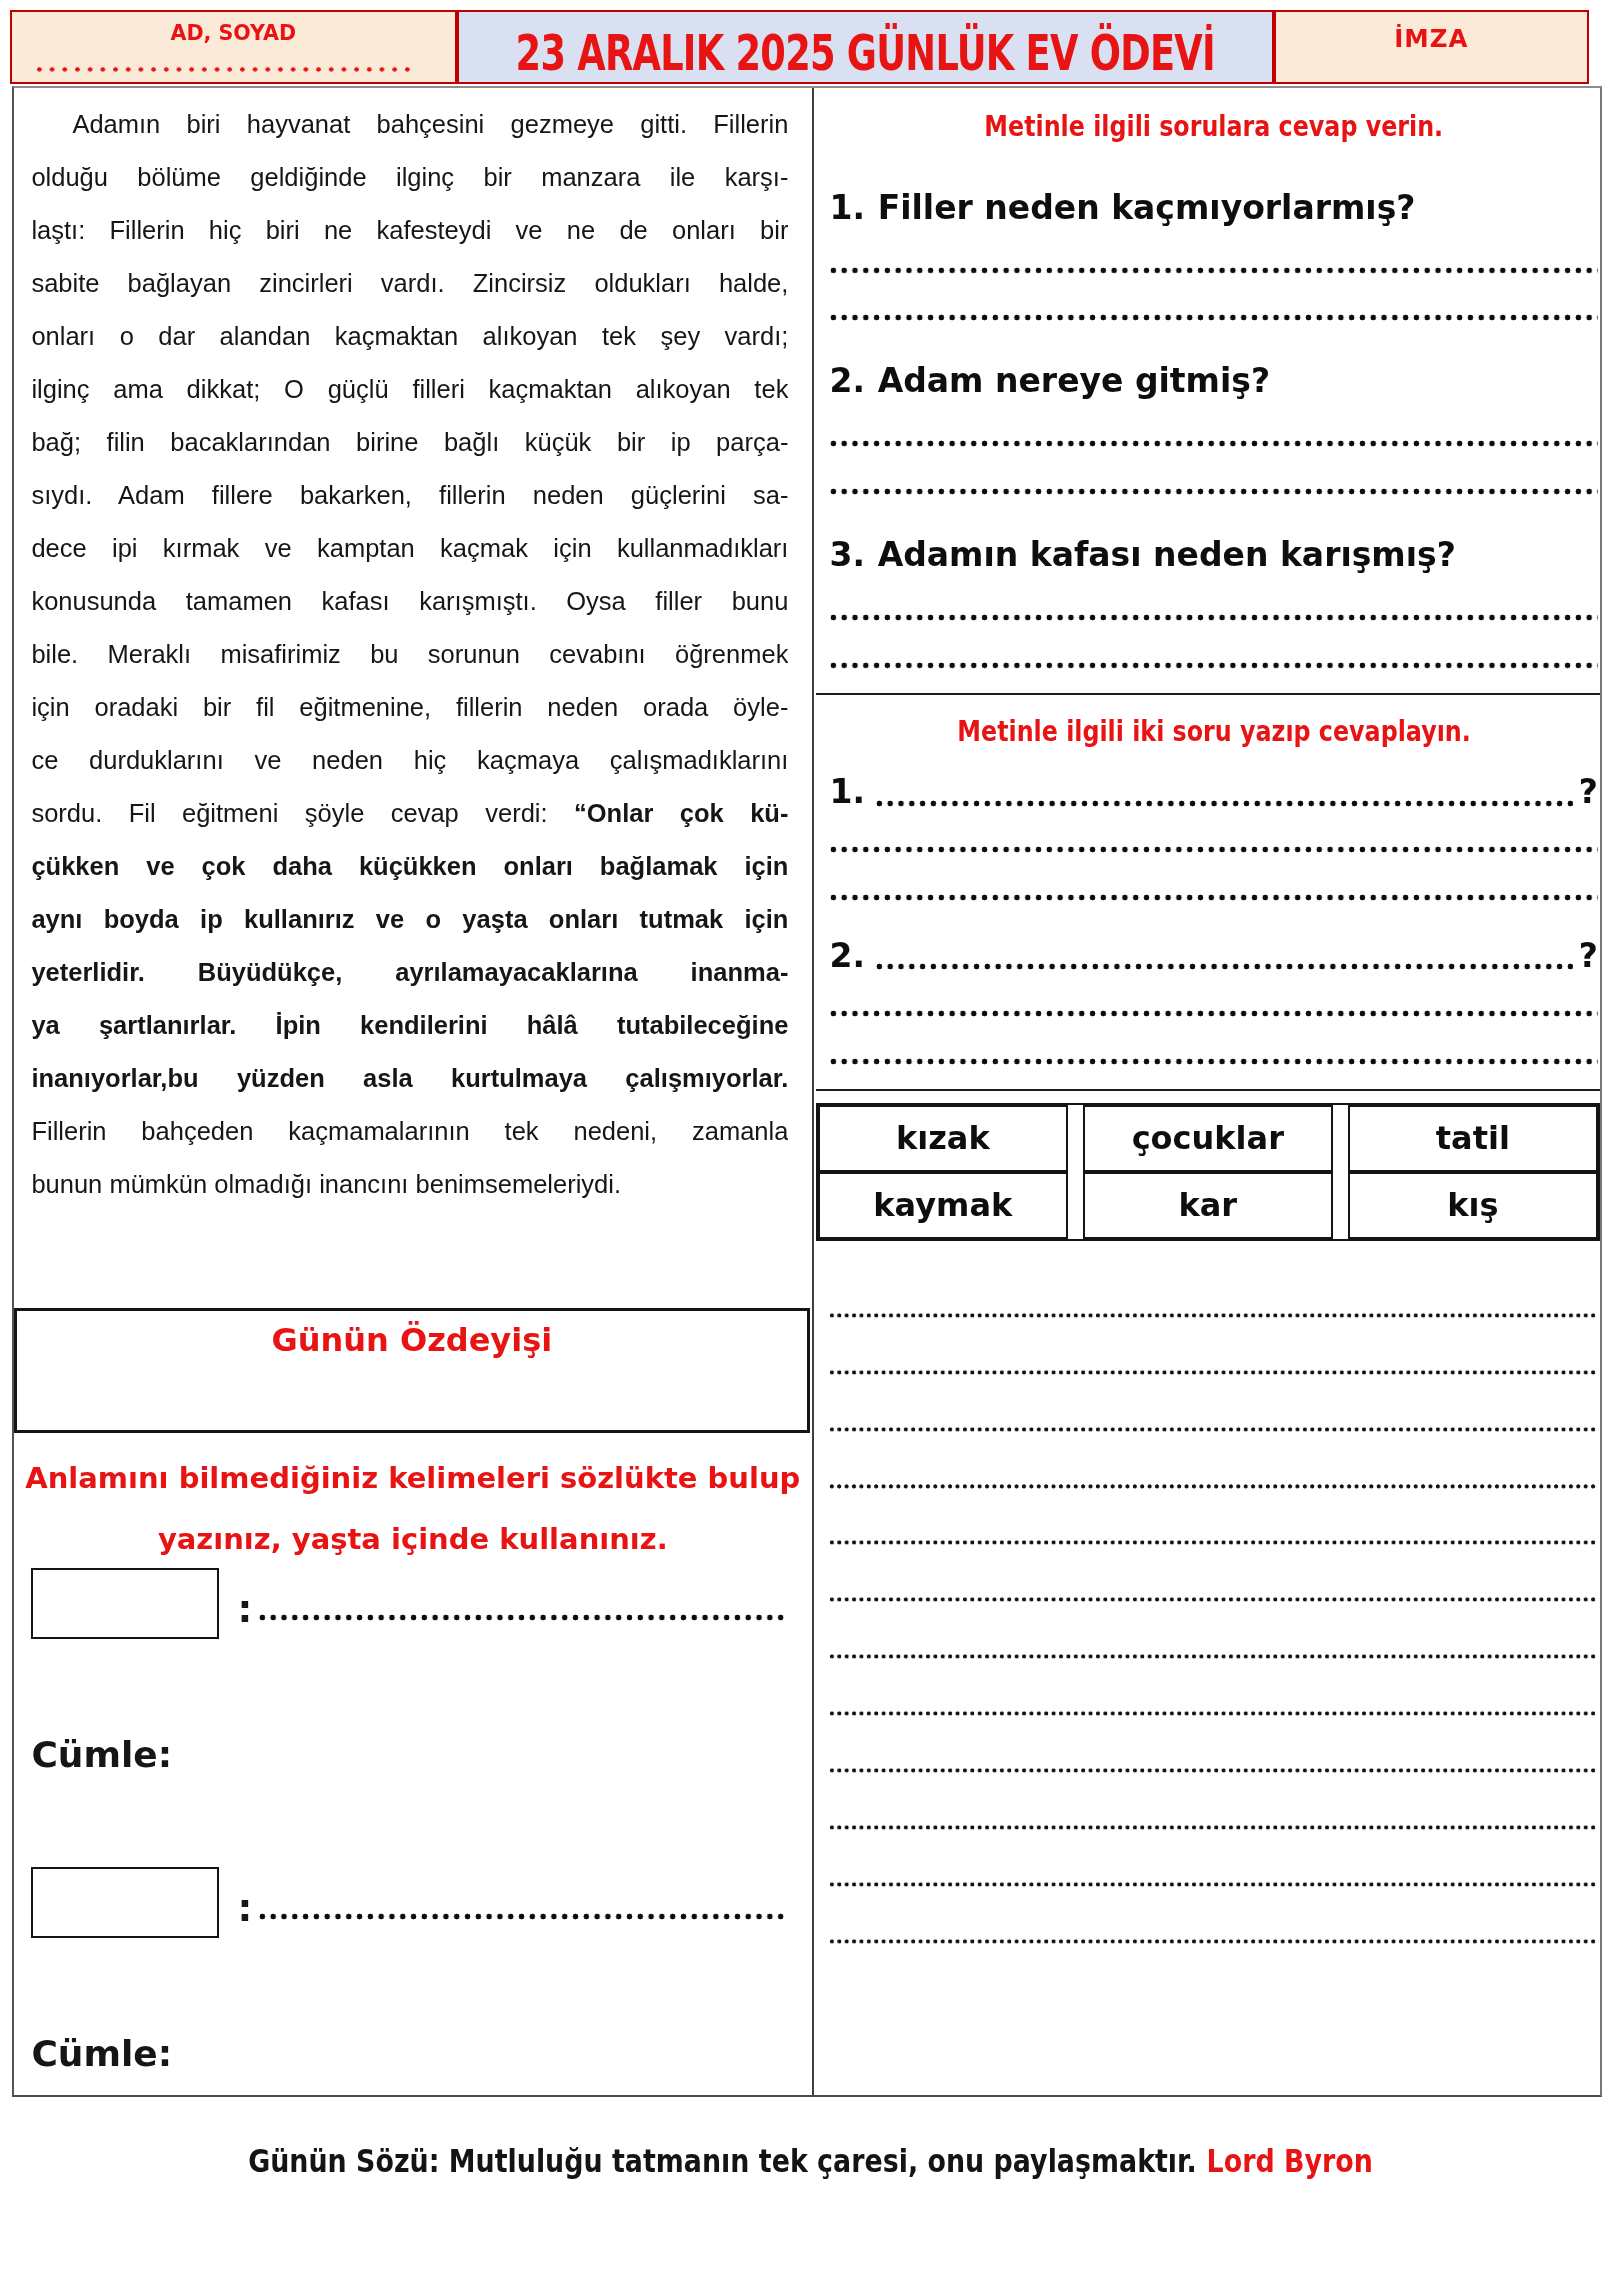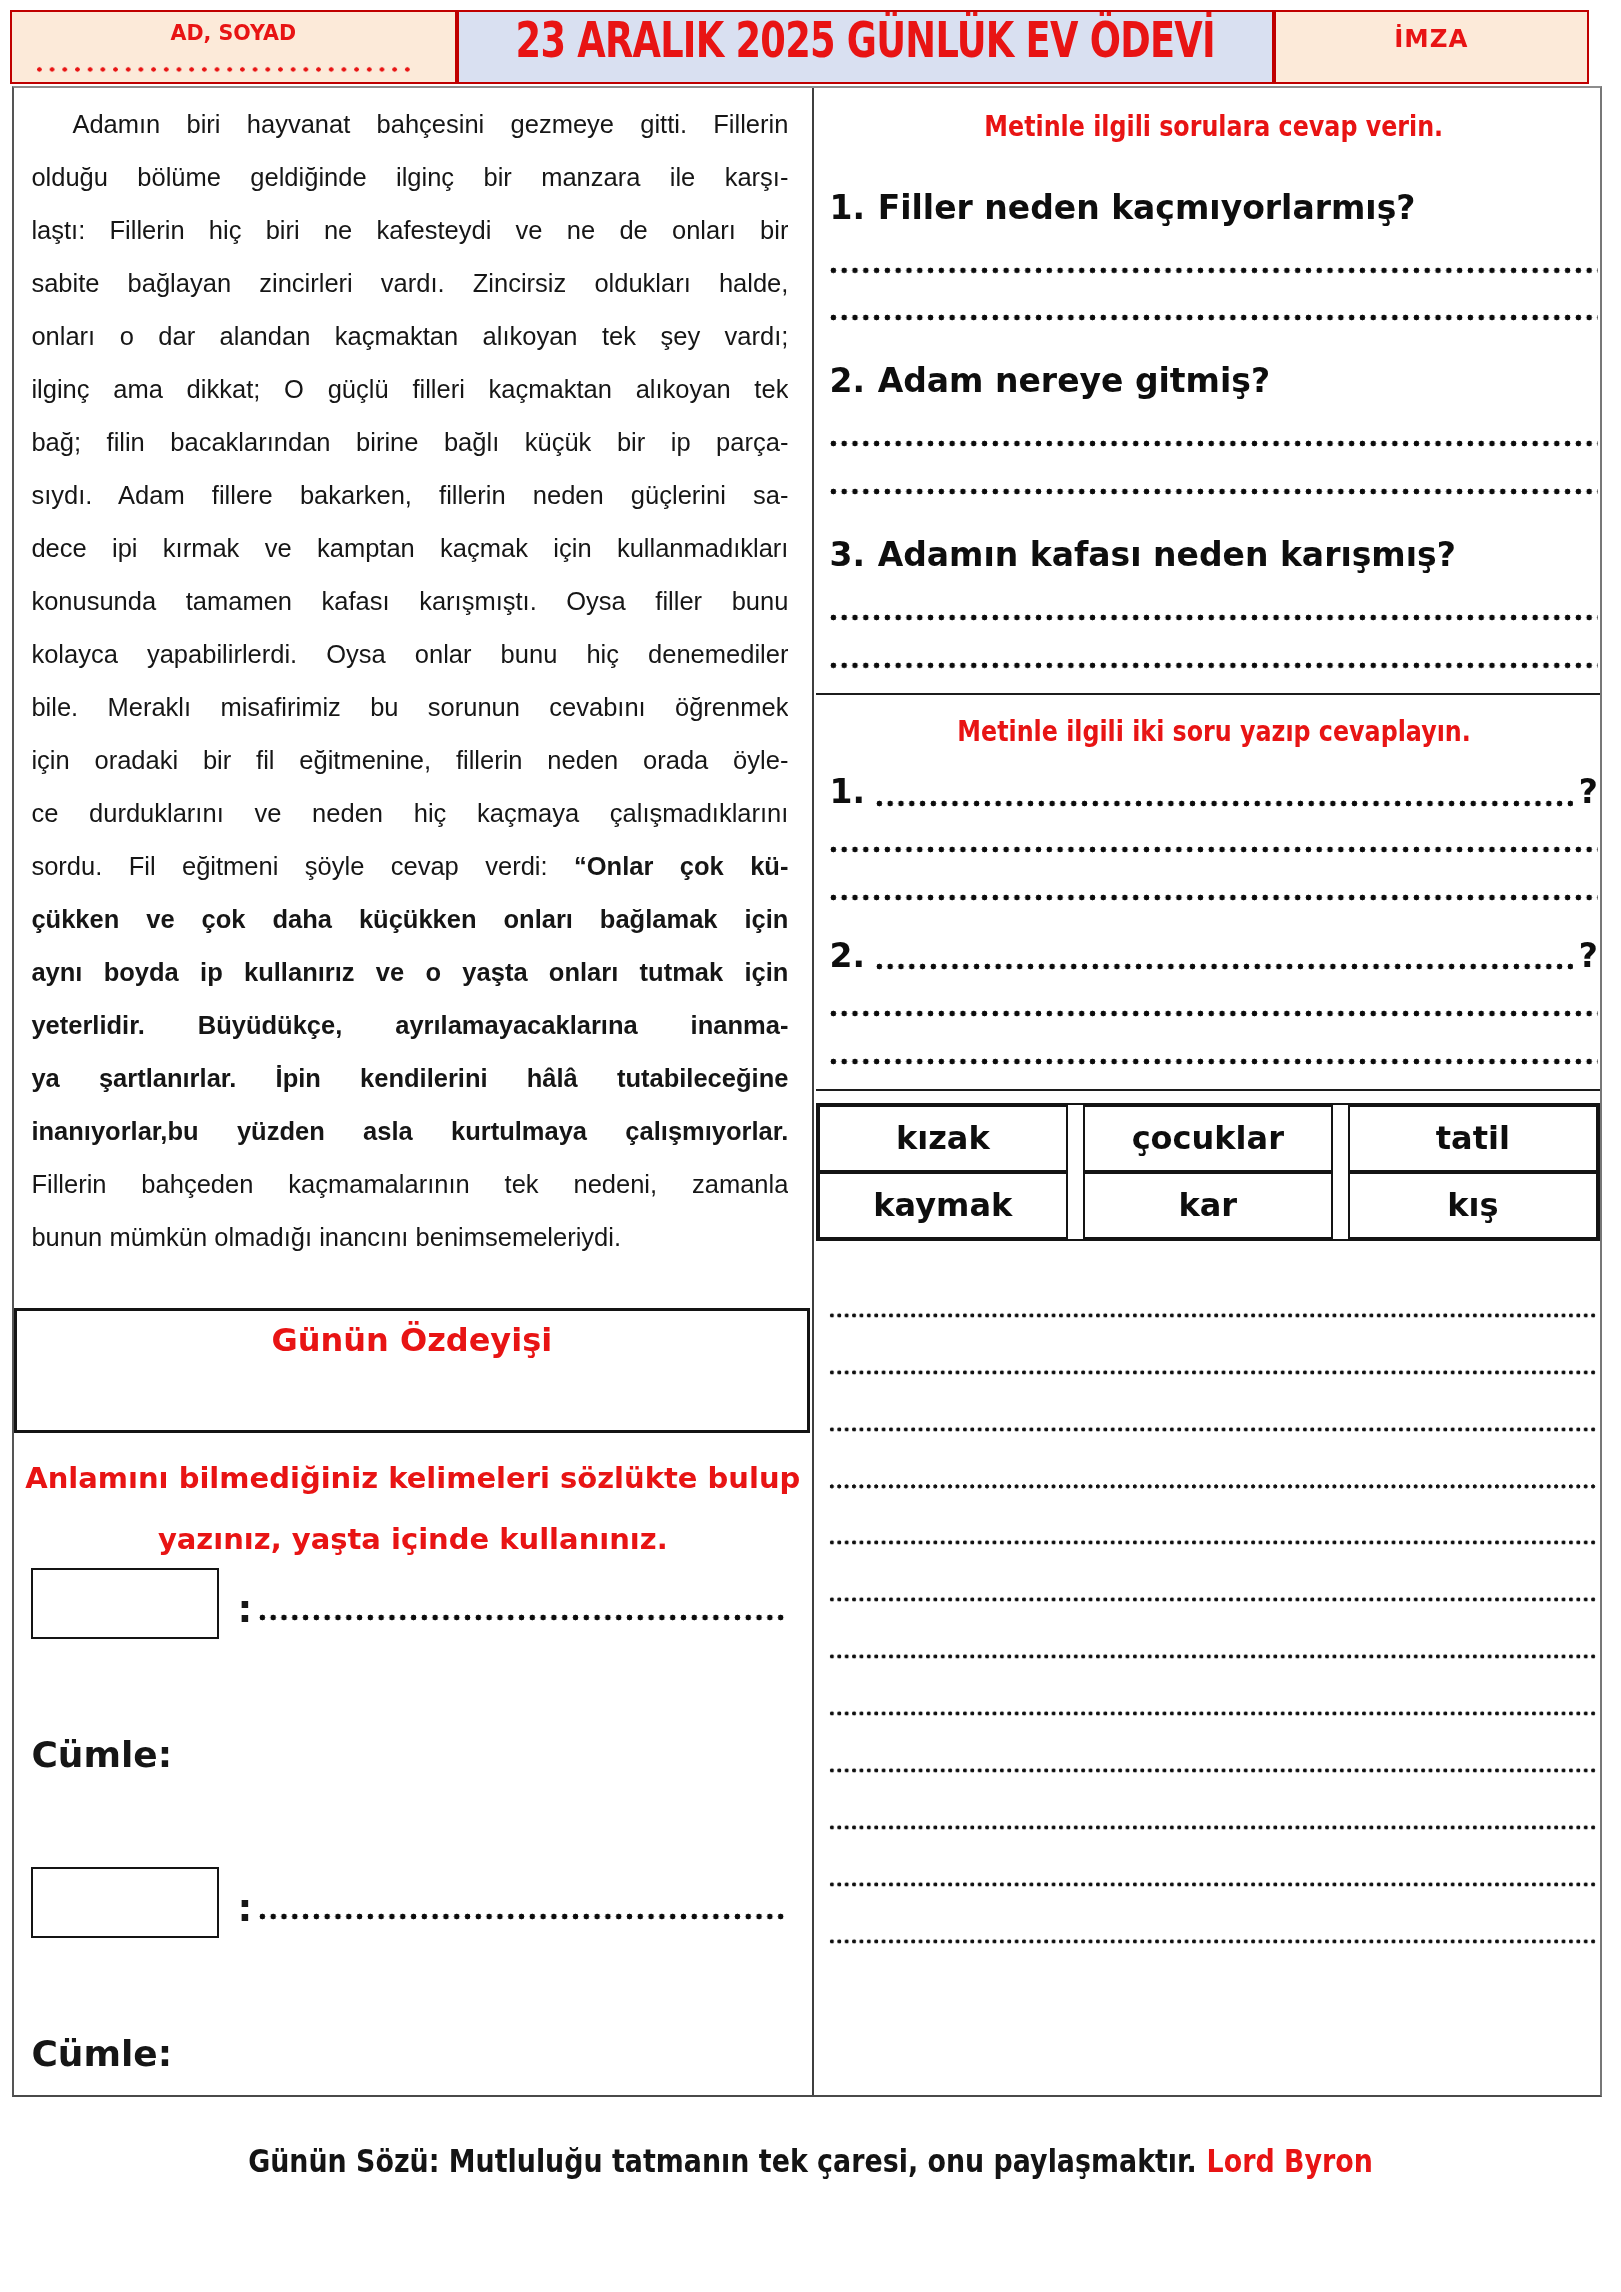--- a/index.html
+++ b/index.html
@@ -8,21 +8,21 @@
   *{box-sizing:border-box;}
   html,body{margin:0;padding:0;background:#fff;}
   .page{position:relative;width:1621px;height:2293px;background:#fff;overflow:hidden;
         font-family:"Liberation Sans",sans-serif;color:#161616;}
 
   
   .header{position:absolute;left:9.8px;top:9.8px;width:1579px;height:74px;display:flex;}
   .h-cell{position:relative;border:2.9px solid var(--bred);}
   .h-cell.left{width:447px;background:var(--peach);border-right-width:2px;}
   .h-cell.mid{width:817px;background:var(--blue);border-left-width:2px;border-right-width:2px;
-              display:flex;align-items:flex-start;justify-content:center;overflow:hidden;}
+              display:flex;align-items:flex-end;justify-content:center;overflow:hidden;}
   .h-cell.right{flex:1;background:var(--peach);border-left-width:2px;}
   .name-label{position:absolute;top:8.8px;width:100%;text-align:center;color:var(--red);
               font-family:"DejaVu Sans",sans-serif;font-weight:bold;font-size:20.6px;}
   .name-dots{position:absolute;left:24.5px;bottom:8.8px;width:377px;height:6.9px;
              background-image:radial-gradient(circle at 3.4px 3.4px,var(--red) 2px,transparent 2.5px);
              background-size:12.7px 6.9px;background-repeat:repeat-x;}
   .header-title{font-family:"DejaVu Sans",sans-serif;font-weight:bold;font-size:49px;color:var(--red);
                 white-space:nowrap;transform:scaleX(.75);letter-spacing:-1px;}
   .imza-label{position:absolute;top:12.7px;width:100%;text-align:center;color:var(--red);
               font-family:"DejaVu Sans",sans-serif;font-weight:bold;font-size:24.5px;letter-spacing:1px;}
@@ -119,21 +119,20 @@
           <div class="story-line first" data-name="story-line"><span data-name="story-line-text">Adamın biri hayvanat bahçesini gezmeye gitti. Fillerin</span></div>
           <div class="story-line" data-name="story-line"><span data-name="story-line-text">olduğu bölüme geldiğinde ilginç bir manzara ile karşı-</span></div>
           <div class="story-line" data-name="story-line"><span data-name="story-line-text">laştı: Fillerin hiç biri ne kafesteydi ve ne de onları bir</span></div>
           <div class="story-line" data-name="story-line"><span data-name="story-line-text">sabite bağlayan zincirleri vardı. Zincirsiz oldukları halde,</span></div>
           <div class="story-line" data-name="story-line"><span data-name="story-line-text">onları o dar alandan kaçmaktan alıkoyan tek şey vardı;</span></div>
           <div class="story-line" data-name="story-line"><span data-name="story-line-text">ilginç ama dikkat; O güçlü filleri kaçmaktan alıkoyan tek</span></div>
           <div class="story-line" data-name="story-line"><span data-name="story-line-text">bağ; filin bacaklarından birine bağlı küçük bir ip parça-</span></div>
           <div class="story-line" data-name="story-line"><span data-name="story-line-text">sıydı. Adam fillere bakarken, fillerin neden güçlerini sa-</span></div>
           <div class="story-line" data-name="story-line"><span data-name="story-line-text">dece ipi kırmak ve kamptan kaçmak için kullanmadıkları</span></div>
           <div class="story-line" data-name="story-line"><span data-name="story-line-text">konusunda tamamen kafası karışmıştı. Oysa filler bunu</span></div>
-          <div class="story-line" data-name="story-line"><span data-name="story-line-text">kolayca yapabilirlerdi. Oysa onlar bunu hiç denemediler</span></div>
           <div class="story-line" data-name="story-line"><span data-name="story-line-text">bile. Meraklı misafirimiz bu sorunun cevabını öğrenmek</span></div>
           <div class="story-line" data-name="story-line"><span data-name="story-line-text">için oradaki bir fil eğitmenine, fillerin neden orada öyle-</span></div>
           <div class="story-line" data-name="story-line"><span data-name="story-line-text">ce durduklarını ve neden hiç kaçmaya çalışmadıklarını</span></div>
           <div class="story-line" data-name="story-line"><span data-name="story-line-text">sordu. Fil eğitmeni şöyle cevap verdi: </span><b data-name="story-line-bold-text">“Onlar çok kü-</b></div>
           <div class="story-line" data-name="story-line"><b data-name="story-line-bold-text">çükken ve çok daha küçükken onları bağlamak için</b></div>
           <div class="story-line" data-name="story-line"><b data-name="story-line-bold-text">aynı boyda ip kullanırız ve o yaşta onları tutmak için</b></div>
           <div class="story-line" data-name="story-line"><b data-name="story-line-bold-text">yeterlidir. Büyüdükçe, ayrılamayacaklarına inanma-</b></div>
           <div class="story-line" data-name="story-line"><b data-name="story-line-bold-text">ya şartlanırlar. İpin kendilerini hâlâ tutabileceğine</b></div>
           <div class="story-line" data-name="story-line"><b data-name="story-line-bold-text">inanıyorlar,bu yüzden asla kurtulmaya çalışmıyorlar.</b></div>
           <div class="story-line" data-name="story-line"><span data-name="story-line-text">Fillerin bahçeden kaçmamalarının tek nedeni, zamanla</span></div>

